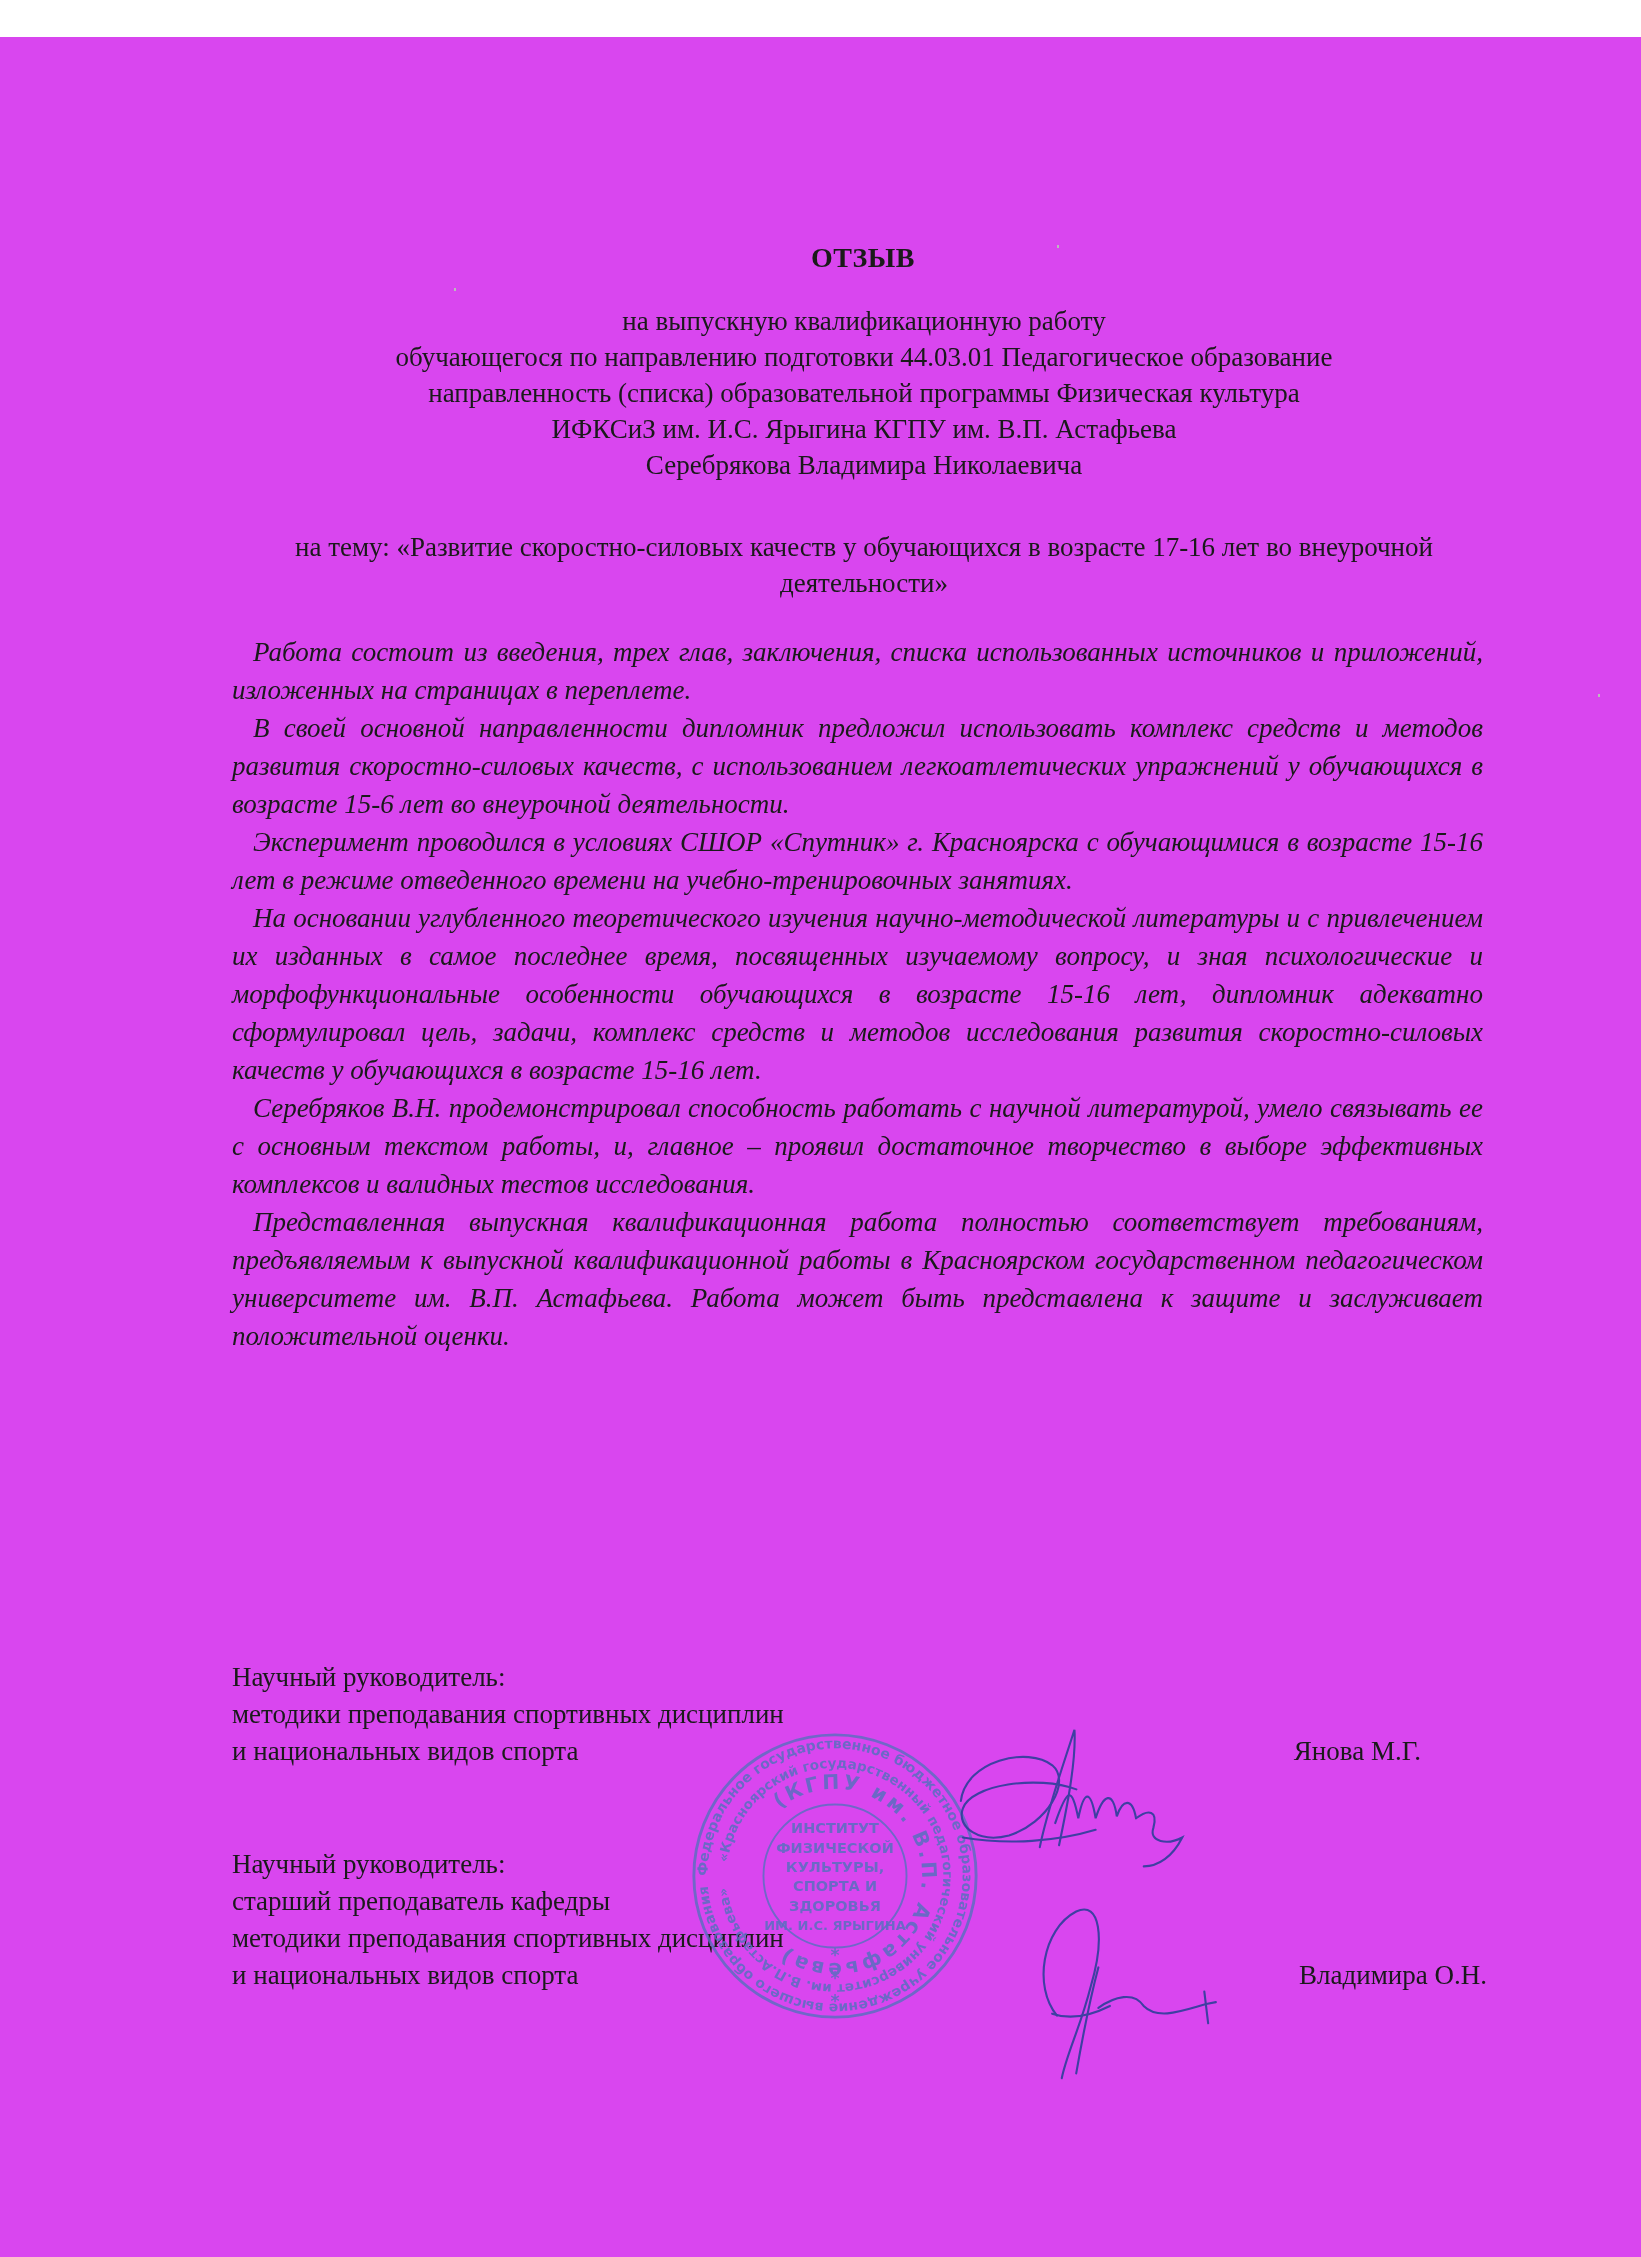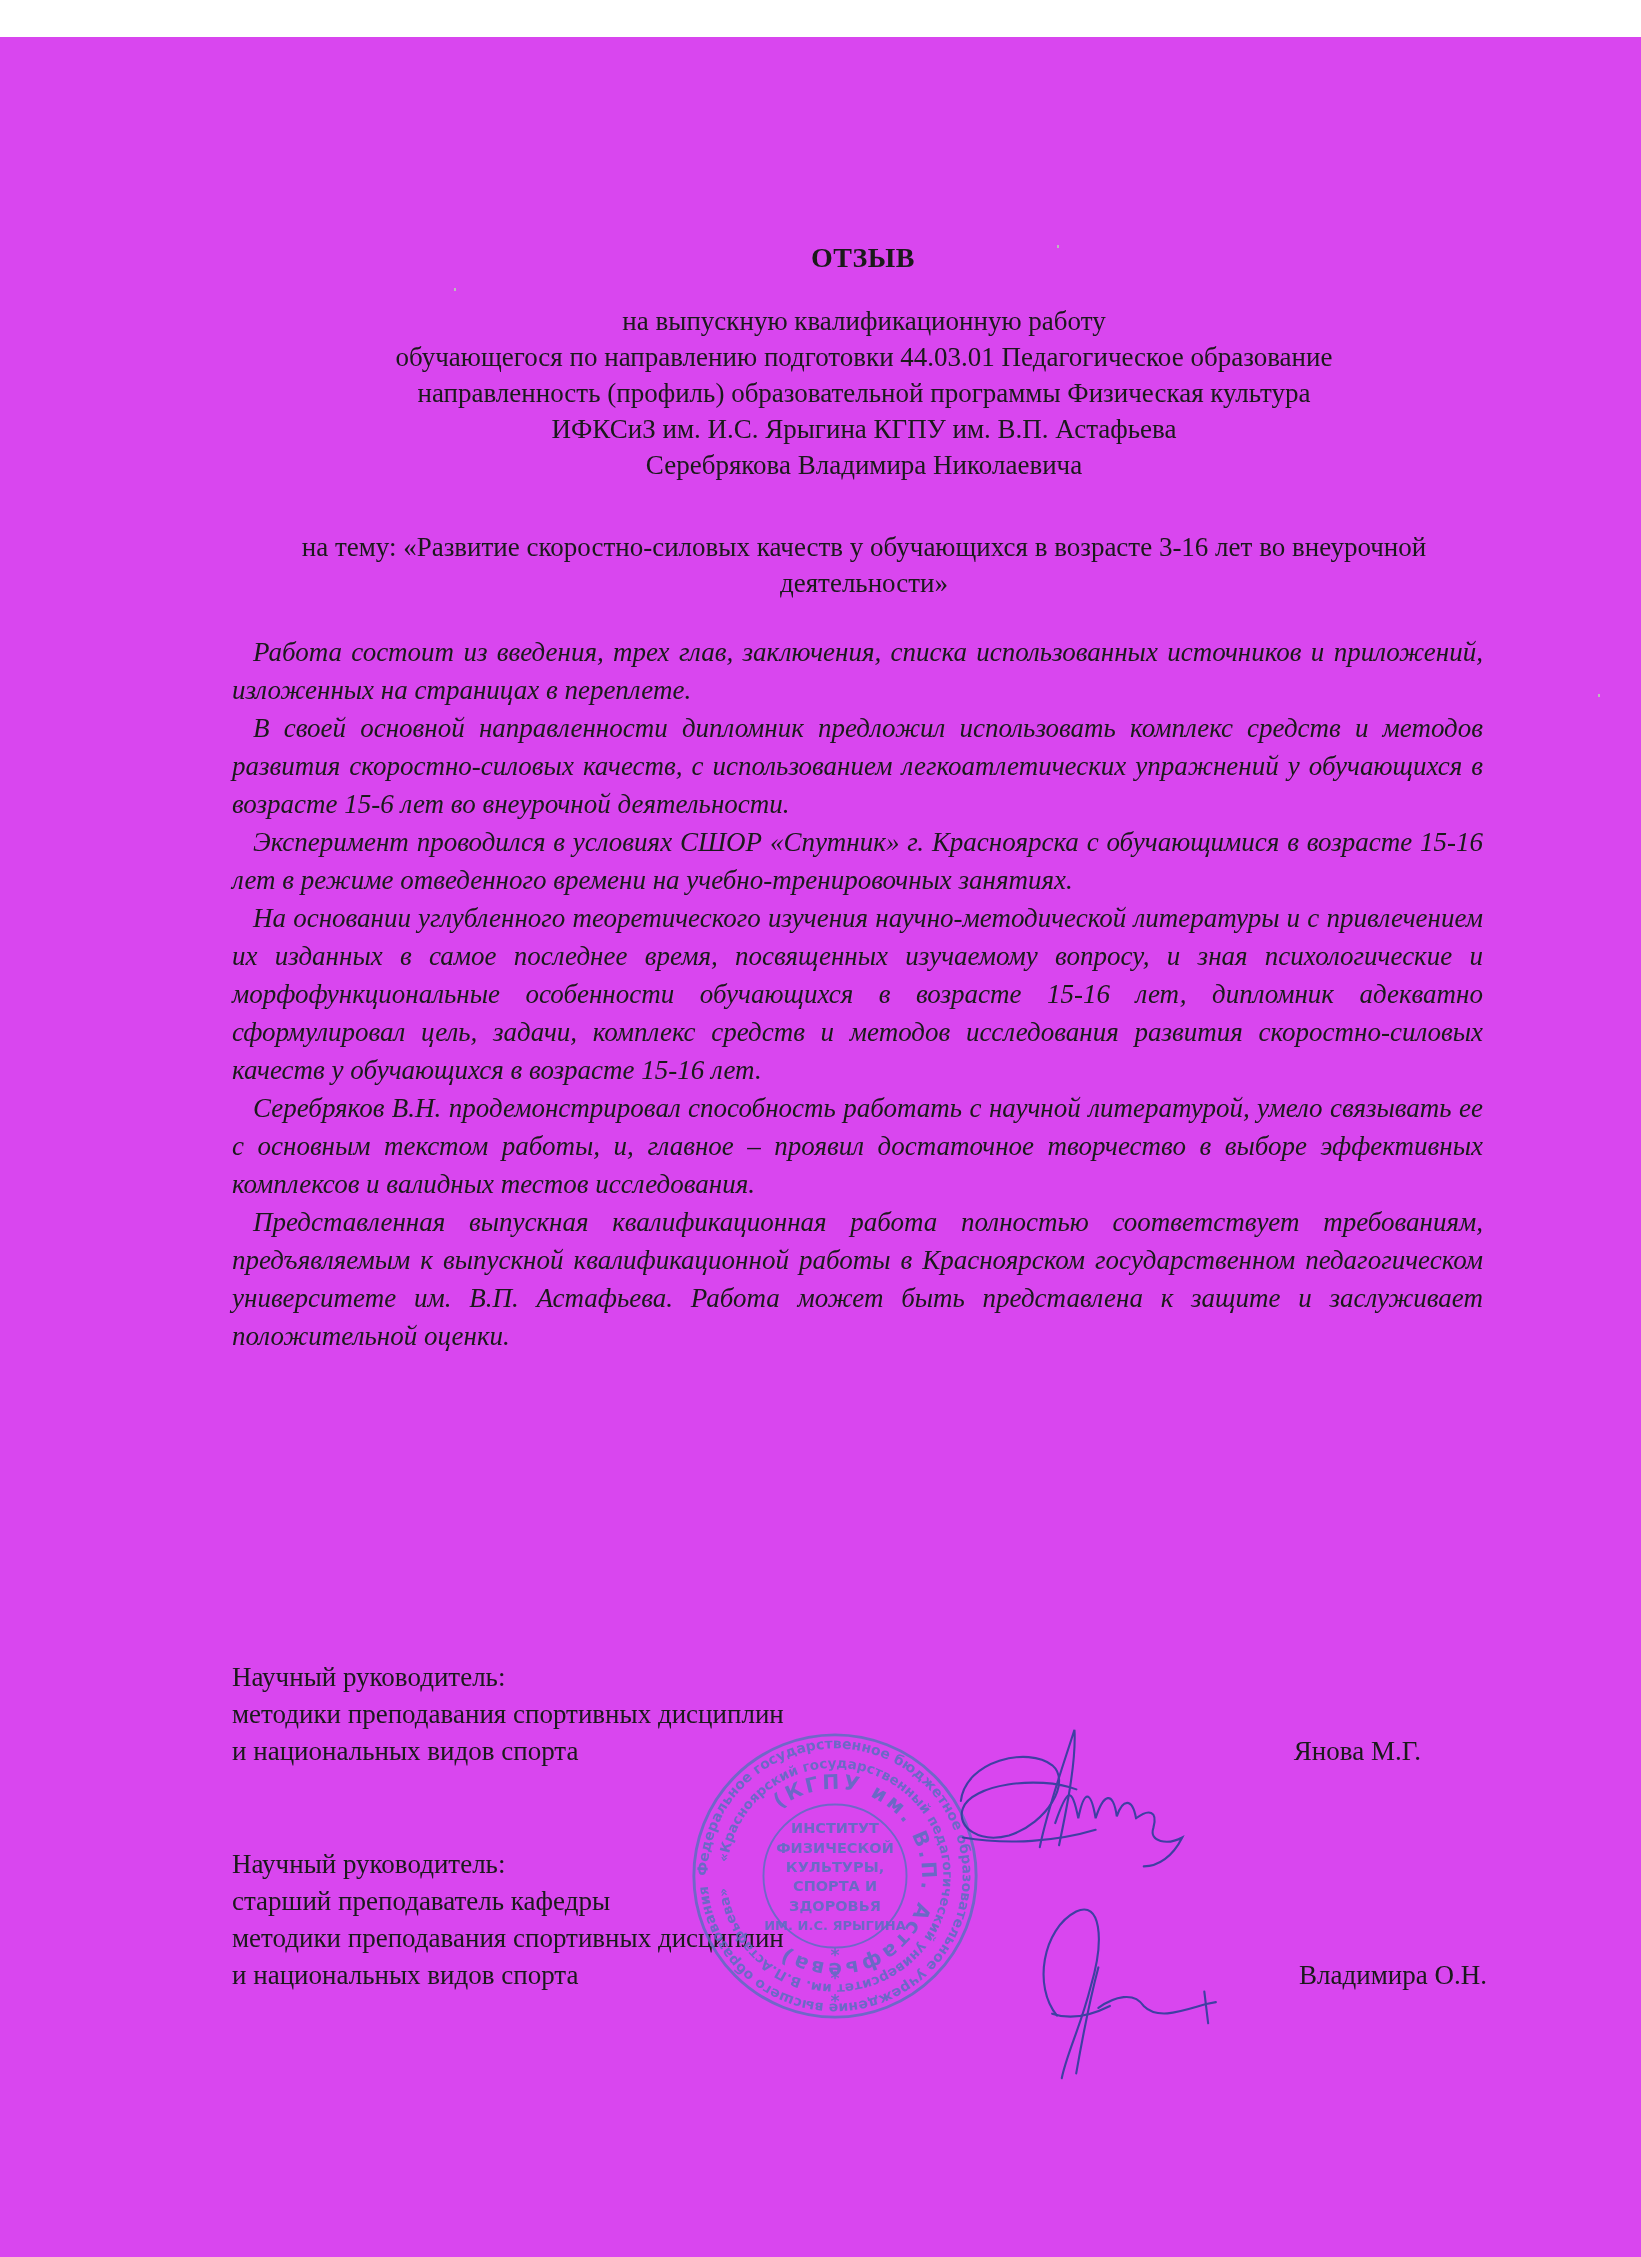--- a/index.html
+++ b/index.html
@@ -31,26 +31,26 @@
 </head>
 <body>
 
 <div class="page">
 
   <div class="title">ОТЗЫВ</div>
 
   <div class="subtitle">
     <div>на выпускную квалификационную работу</div>
     <div>обучающегося по направлению подготовки 44.03.01 Педагогическое образование</div>
-    <div>направленность (профиль) образовательной программы Физическая культура</div>
+    <div>направленность (списка) образовательной программы Физическая культура</div>
     <div>ИФКСиЗ им. И.С. Ярыгина КГПУ им. В.П. Астафьева</div>
     <div>Серебрякова Владимира Николаевича</div>
   </div>
 
-  <div class="topic">на тему: «Развитие скоростно-силовых качеств у обучающихся в возрасте 3-16 лет во внеурочной деятельности»</div>
+  <div class="topic">на тему: «Развитие скоростно-силовых качеств у обучающихся в возрасте 17-16 лет во внеурочной деятельности»</div>
 
   <div class="body">
     <p>Работа состоит из введения, трех глав, заключения, списка использованных источников и приложений, изложенных на страницах в переплете.</p>
     <p>В своей основной направленности дипломник предложил использовать комплекс средств и методов развития скоростно-силовых качеств, с использованием легкоатлетических упражнений у обучающихся в возрасте 15-6 лет во внеурочной деятельности.</p>
     <p>Эксперимент проводился в условиях СШОР «Спутник» г. Красноярска с обучающимися в возрасте 15-16 лет в режиме отведенного времени на учебно-тренировочных занятиях.</p>
     <p>На основании углубленного теоретического изучения научно-методической литературы и с привлечением их изданных в самое последнее время, посвященных изучаемому вопросу, и зная психологические и морфофункциональные особенности обучающихся в возрасте 15-16 лет, дипломник адекватно сформулировал цель, задачи, комплекс средств и методов исследования развития скоростно-силовых качеств у обучающихся в возрасте 15-16 лет.</p>
     <p>Серебряков В.Н. продемонстрировал способность работать с научной литературой, умело связывать ее с основным текстом работы, и, главное – проявил достаточное творчество в выборе эффективных комплексов и валидных тестов исследования.</p>
     <p>Представленная выпускная квалификационная работа полностью соответствует требованиям, предъявляемым к выпускной квалификационной работы в Красноярском государственном педагогическом университете им. В.П. Астафьева. Работа может быть представлена к защите и заслуживает положительной оценки.</p>
   </div>
 

